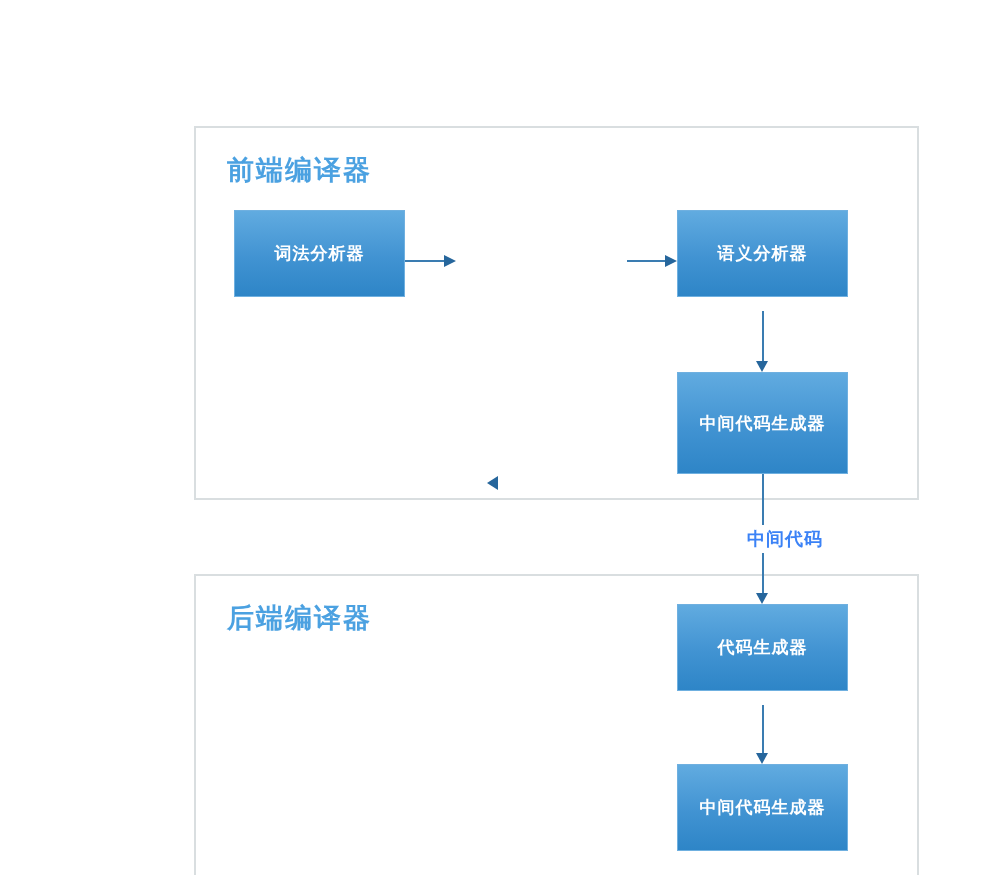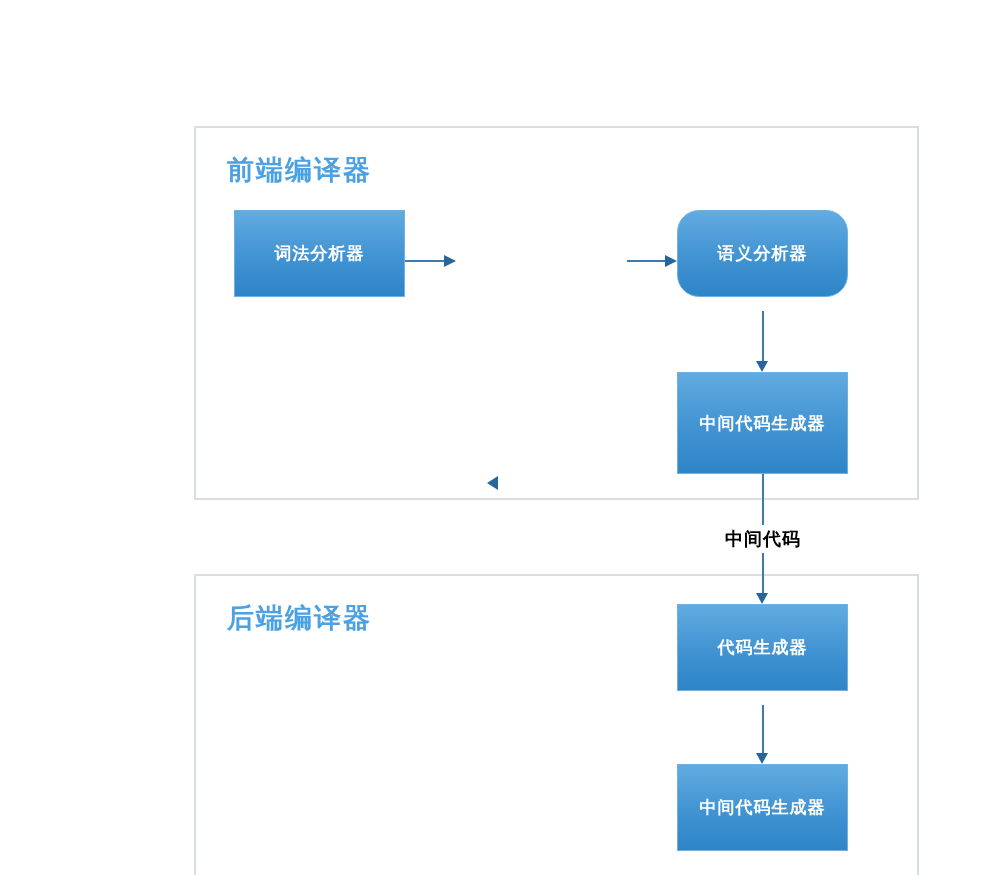--- a/index.html
+++ b/index.html
@@ -88,25 +88,25 @@
     border-right: 11px solid #26669c;
     z-index: 3;
   }
 
   
   .edge-label {
     position: absolute;
     left: 639px;
     top: 461px;
     width: 120px;
-    text-align: center;
+    text-align: right;
     font-size: 18px;
     font-weight: bold;
     letter-spacing: 1px;
-    color: #000000;
+    color: #3b82f6;
     background: #ffffff;
     padding: 2px 0;
     z-index: 4;
     white-space: nowrap;
   }
 </style>
 </head>
 <body>
 
 <div class="canvas">
@@ -117,21 +117,21 @@
 
   <div class="group" style="left:130px; top:510px; width:725px; height:323px;">
     <div class="group-title">后端编译器</div>
   </div>
 
   <div class="node" style="left:170px; top:146px;">
     <span class="node-label">词法分析器</span>
   </div>
 
 
-  <div class="node" style="left:613px; top:146px;border-radius:22px;">
+  <div class="node" style="left:613px; top:146px;">
     <span class="node-label">语义分析器</span>
   </div>
 
   <div class="node" style="left:613px; top:308px; height:102px;">
     <span class="node-label">中间代码生成器</span>
   </div>
 
   <div class="node" style="left:613px; top:540px;">
     <span class="node-label">代码生成器</span>
   </div>

